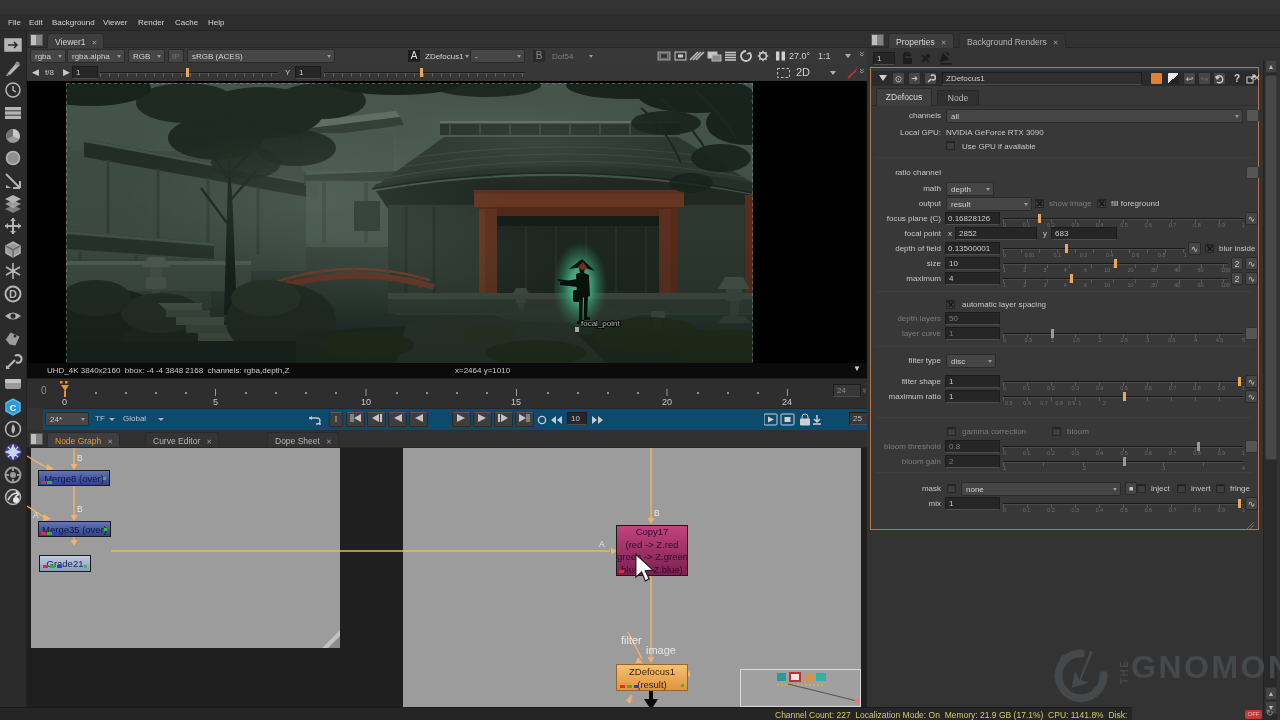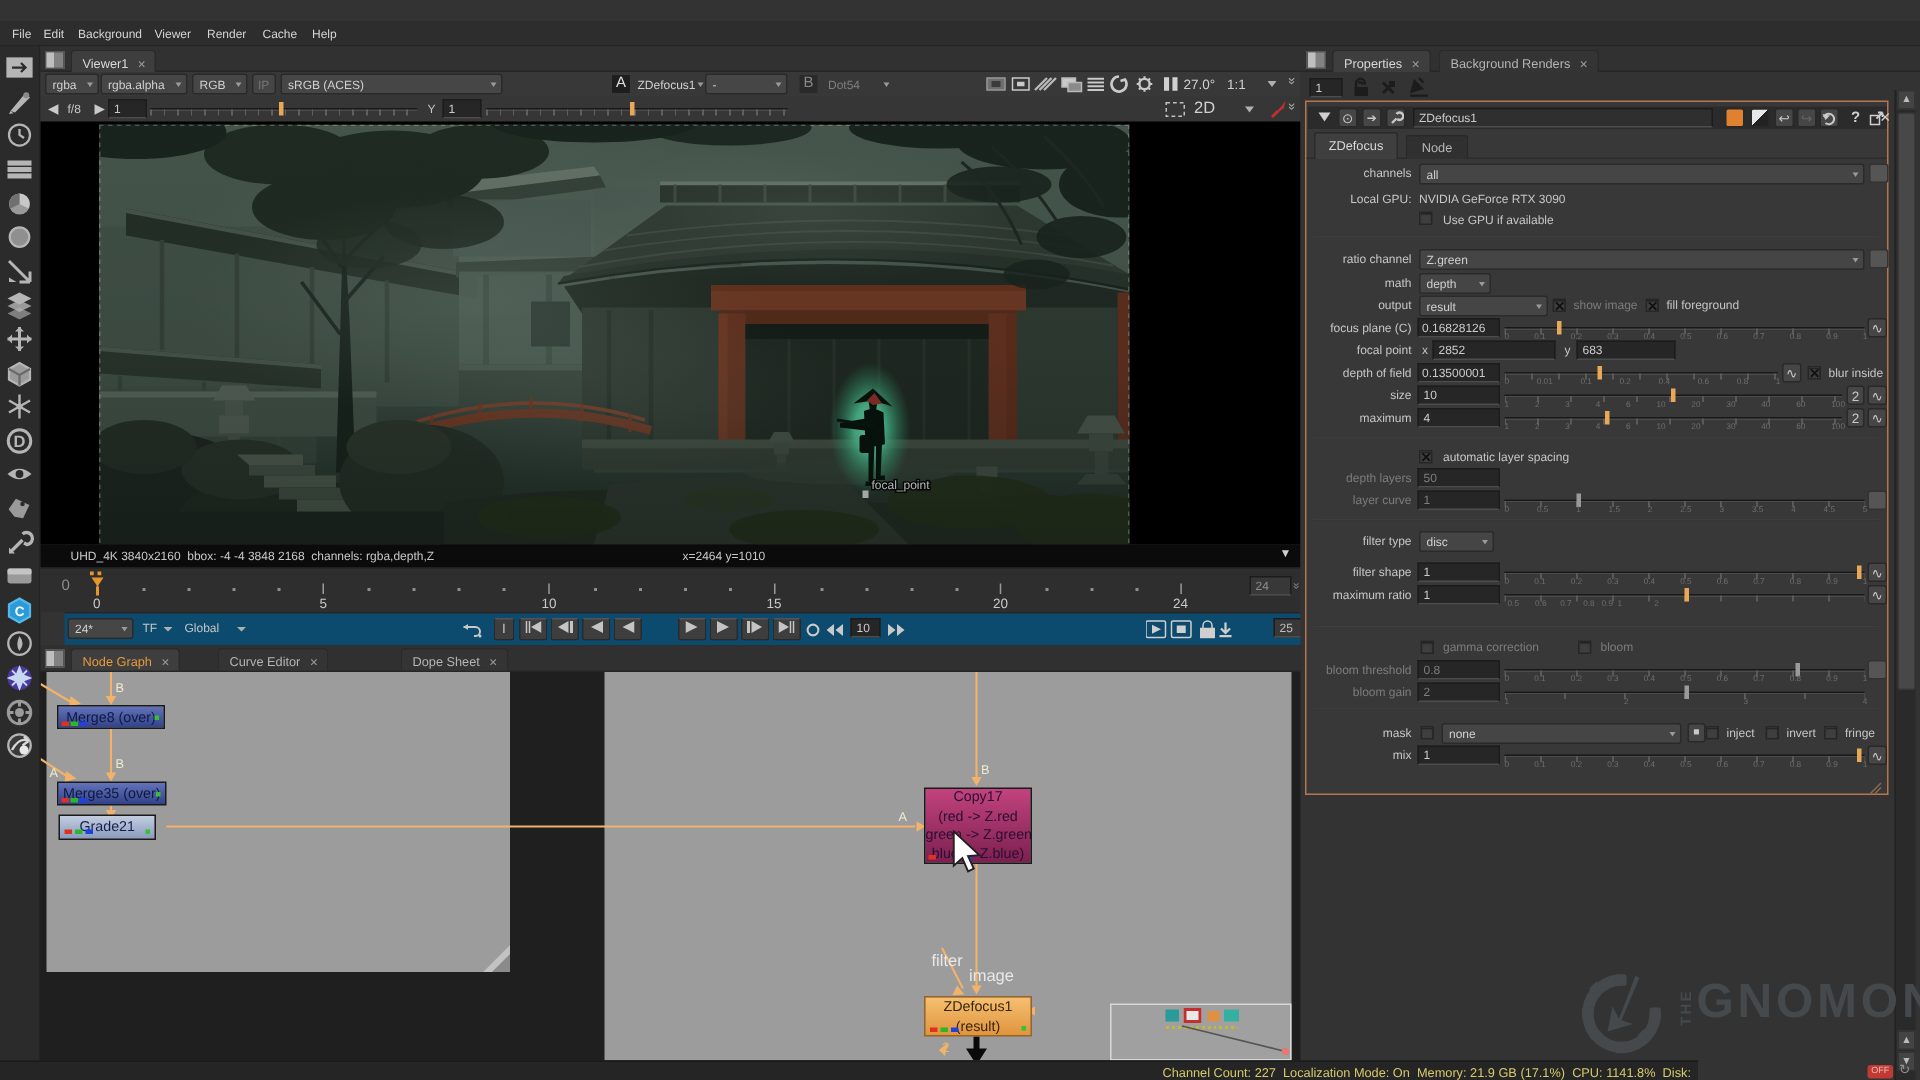--- a/index.html
+++ b/index.html
@@ -634,21 +634,21 @@
         <path d="M622 243 L626 243 L626 251 L631 251 L624 262 L617 251 L622 251 Z" fill="#0a0a0a"></path>
       </svg>
       <div class="ndnode" style="left:11px;top:22px;width:72px;height:16px;background:linear-gradient(#6273b9,#31428a);line-height:15px">Merge8 (over)
         <div class="chip" style="left:2px;bottom:1px;background:#e03020"></div><div class="chip" style="left:8px;bottom:1px;background:#28b828"></div><div class="chip" style="left:14px;bottom:1px;background:#2040e0"></div>
         <div class="a" style="right:3px;top:6px;width:3px;height:3px;background:#35c035"></div>
       </div>
       <div class="ndnode" style="left:11px;top:73px;width:73px;height:16px;background:linear-gradient(#6273b9,#31428a);line-height:15px">Merge35 (over)
         <div class="chip" style="left:2px;bottom:1px;background:#e03020"></div><div class="chip" style="left:8px;bottom:1px;background:#28b828"></div><div class="chip" style="left:14px;bottom:1px;background:#2040e0"></div>
         <div class="a" style="right:3px;top:6px;width:3px;height:3px;background:#35c035"></div>
       </div>
-      <div class="ndnode" style="left:12px;top:95px;width:65px;height:17px;background:linear-gradient(#c2cddf,#8a9bbd);line-height:16px;color:#16204e">Grade21
+      <div class="ndnode" style="left:12px;top:107px;width:52px;height:17px;background:linear-gradient(#c2cddf,#8a9bbd);line-height:16px;color:#16204e">Grade21
         <div class="chip" style="left:3px;bottom:3px;background:#e03020"></div><div class="chip" style="left:10px;bottom:3px;background:#28b828"></div><div class="chip" style="left:17px;bottom:3px;background:#2040e0"></div>
         <div class="a" style="right:3px;bottom:3px;width:3px;height:3px;background:#35c035"></div>
       </div>
       <div class="ndnode" style="left:589px;top:77px;width:72px;height:51px;background:linear-gradient(#c2437e,#7c2050);color:#2a0d33;line-height:12.5px;white-space:nowrap">Copy17<br>(red -&gt; Z.red<br>green -&gt; Z.green<br>blue -&gt; Z.blue)
         <div class="chip" style="left:2px;bottom:2px;background:#e03020"></div><div class="chip" style="left:20px;bottom:2px;background:#28b828"></div><div class="chip" style="left:26px;bottom:2px;background:#2040e0"></div>
       </div>
       <div class="ndnode" style="left:589px;top:216px;width:72px;height:27px;background:linear-gradient(#f5c070,#e0943e);border-color:#9a6524;color:#3a250e;line-height:13px">ZDefocus1<br>(result)
         <div class="chip" style="left:3px;bottom:2px;background:#e03020"></div><div class="chip" style="left:10px;bottom:2px;background:#28b828"></div><div class="chip" style="left:17px;bottom:2px;background:#2040e0"></div>
         <div class="a" style="right:3px;bottom:3px;width:3px;height:3px;background:#35c035"></div>
       </div>
@@ -722,21 +722,20 @@
 
       <div class="pl" style="top:48px">channels</div>
       <div class="combo" style="left:79px;top:47px;width:297px;background:#454545">all<span class="ar"></span></div>
       <div class="sqbtn" style="left:379px;top:47px;background:#555;border-color:#333"></div>
       <div class="pl" style="top:65px">Local GPU:</div>
       <span class="lbl" style="left:79px;top:65px">NVIDIA GeForce RTX 3090</span>
       <div class="cb" style="left:79px;top:79px"></div>
       <span class="lbl" style="left:95px;top:79px">Use GPU if available</span>
       <div class="sep" style="left:8px;top:95px;width:378px"></div>
       <div class="pl" style="top:105px">ratio channel</div>
-      <div class="combo" style="left:79px;top:104px;width:297px;background:#454545">Z.green<span class="ar"></span></div>
       <div class="sqbtn" style="left:379px;top:104px;background:#555;border-color:#333"></div>
       <div class="pl" style="top:121px">math</div>
       <div class="combo" style="left:79px;top:120px;width:48px;background:#454545">depth<span class="ar"></span></div>
       <div class="pl" style="top:136px">output</div>
       <div class="combo" style="left:79px;top:135px;width:86px;background:#454545">result<span class="ar"></span></div>
       <div class="cb on" style="left:168px;top:137px"></div>
         <span class="lbl glbl" style="left:182px;top:136px">show image</span>
       <div class="cb on" style="left:230px;top:137px"></div>
         <span class="lbl" style="left:244px;top:136px">fill foreground</span>
 

